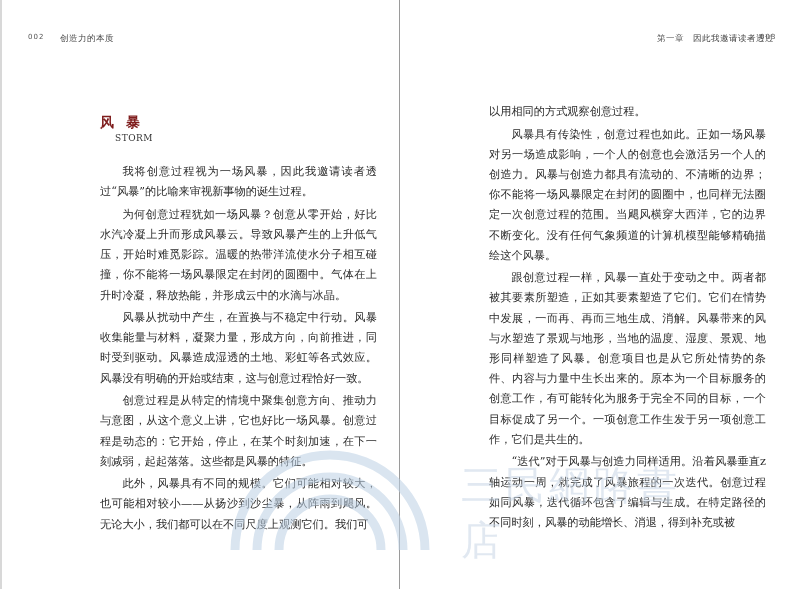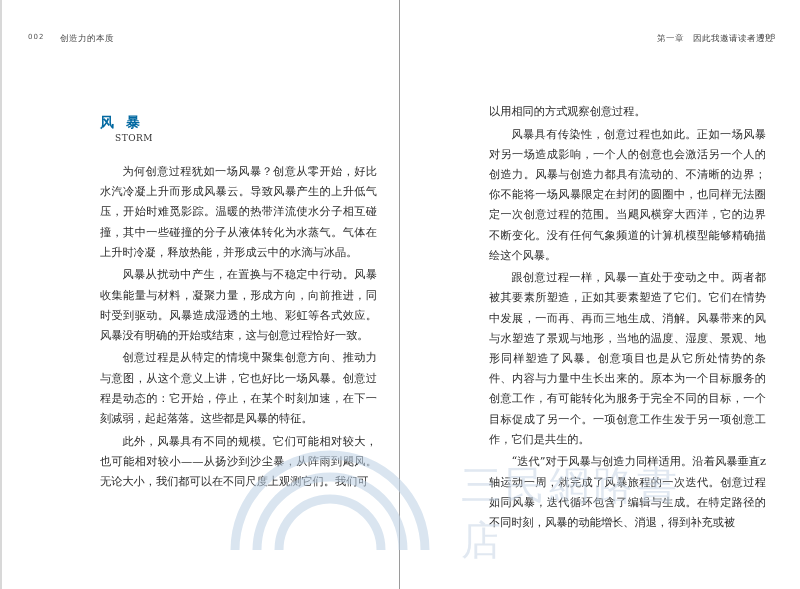--- a/index.html
+++ b/index.html
@@ -25,21 +25,21 @@
       letter-spacing: 0.5px;
     }
     .folio { font-size: 7px; color: #555; letter-spacing: 1px; }
     .rh-left-folio { left: 26px; }
     .rh-left-title { left: 58px; }
     .rh-right-title { left: 257px; }
     .rh-right-folio { left: 360px; }
 
     .section-heading {
       position: absolute; left: 98px; top: 114px;
-      font-size: 14px; font-weight: bold; color: #0369a1;
+      font-size: 14px; font-weight: bold; color: #7f1d1d;
       letter-spacing: 12px;
     }
     .section-subheading {
       position: absolute; left: 113px; top: 133px;
       font-size: 9px; color: #333; letter-spacing: 0.5px;
     }
 
     .body-text {
       position: absolute;
       font-size: 11.2px;
@@ -73,21 +73,22 @@
 <div class="spread">
 
   <div class="page page-left">
     <span class="running-head folio rh-left-folio">002</span>
     <span class="running-head rh-left-title">创造力的本质</span>
 
     <div class="section-heading">风暴</div>
     <div class="section-subheading">STORM</div>
 
     <div class="body-text left-text">
-      <p>为何创意过程犹如一场风暴？创意从零开始，好比水汽冷凝上升而形成风暴云。导致风暴产生的上升低气压，开始时难觅影踪。温暖的热带洋流使水分子相互碰撞，其中一些碰撞的分子从液体转化为水蒸气。气体在上升时冷凝，释放热能，并形成云中的水滴与冰晶。</p>
+      <p>我将创意过程视为一场风暴，因此我邀请读者透过“风暴”的比喻来审视新事物的诞生过程。</p>
+      <p>为何创意过程犹如一场风暴？创意从零开始，好比水汽冷凝上升而形成风暴云。导致风暴产生的上升低气压，开始时难觅影踪。温暖的热带洋流使水分子相互碰撞，你不能将一场风暴限定在封闭的圆圈中。气体在上升时冷凝，释放热能，并形成云中的水滴与冰晶。</p>
       <p>风暴从扰动中产生，在置换与不稳定中行动。风暴收集能量与材料，凝聚力量，形成方向，向前推进，同时受到驱动。风暴造成湿透的土地、彩虹等各式效应。风暴没有明确的开始或结束，这与创意过程恰好一致。</p>
       <p>创意过程是从特定的情境中聚集创意方向、推动力与意图，从这个意义上讲，它也好比一场风暴。创意过程是动态的：它开始，停止，在某个时刻加速，在下一刻减弱，起起落落。这些都是风暴的特征。</p>
       <p>此外，风暴具有不同的规模。它们可能相对较大，也可能相对较小——从扬沙到沙尘暴，从阵雨到飓风。无论大小，我们都可以在不同尺度上观测它们。我们可</p>
     </div>
   </div>
 
   <div class="spine"></div>
 
   <div class="page page-right">
     <span class="running-head rh-right-title">第一章　因此我邀请读者透过</span>

